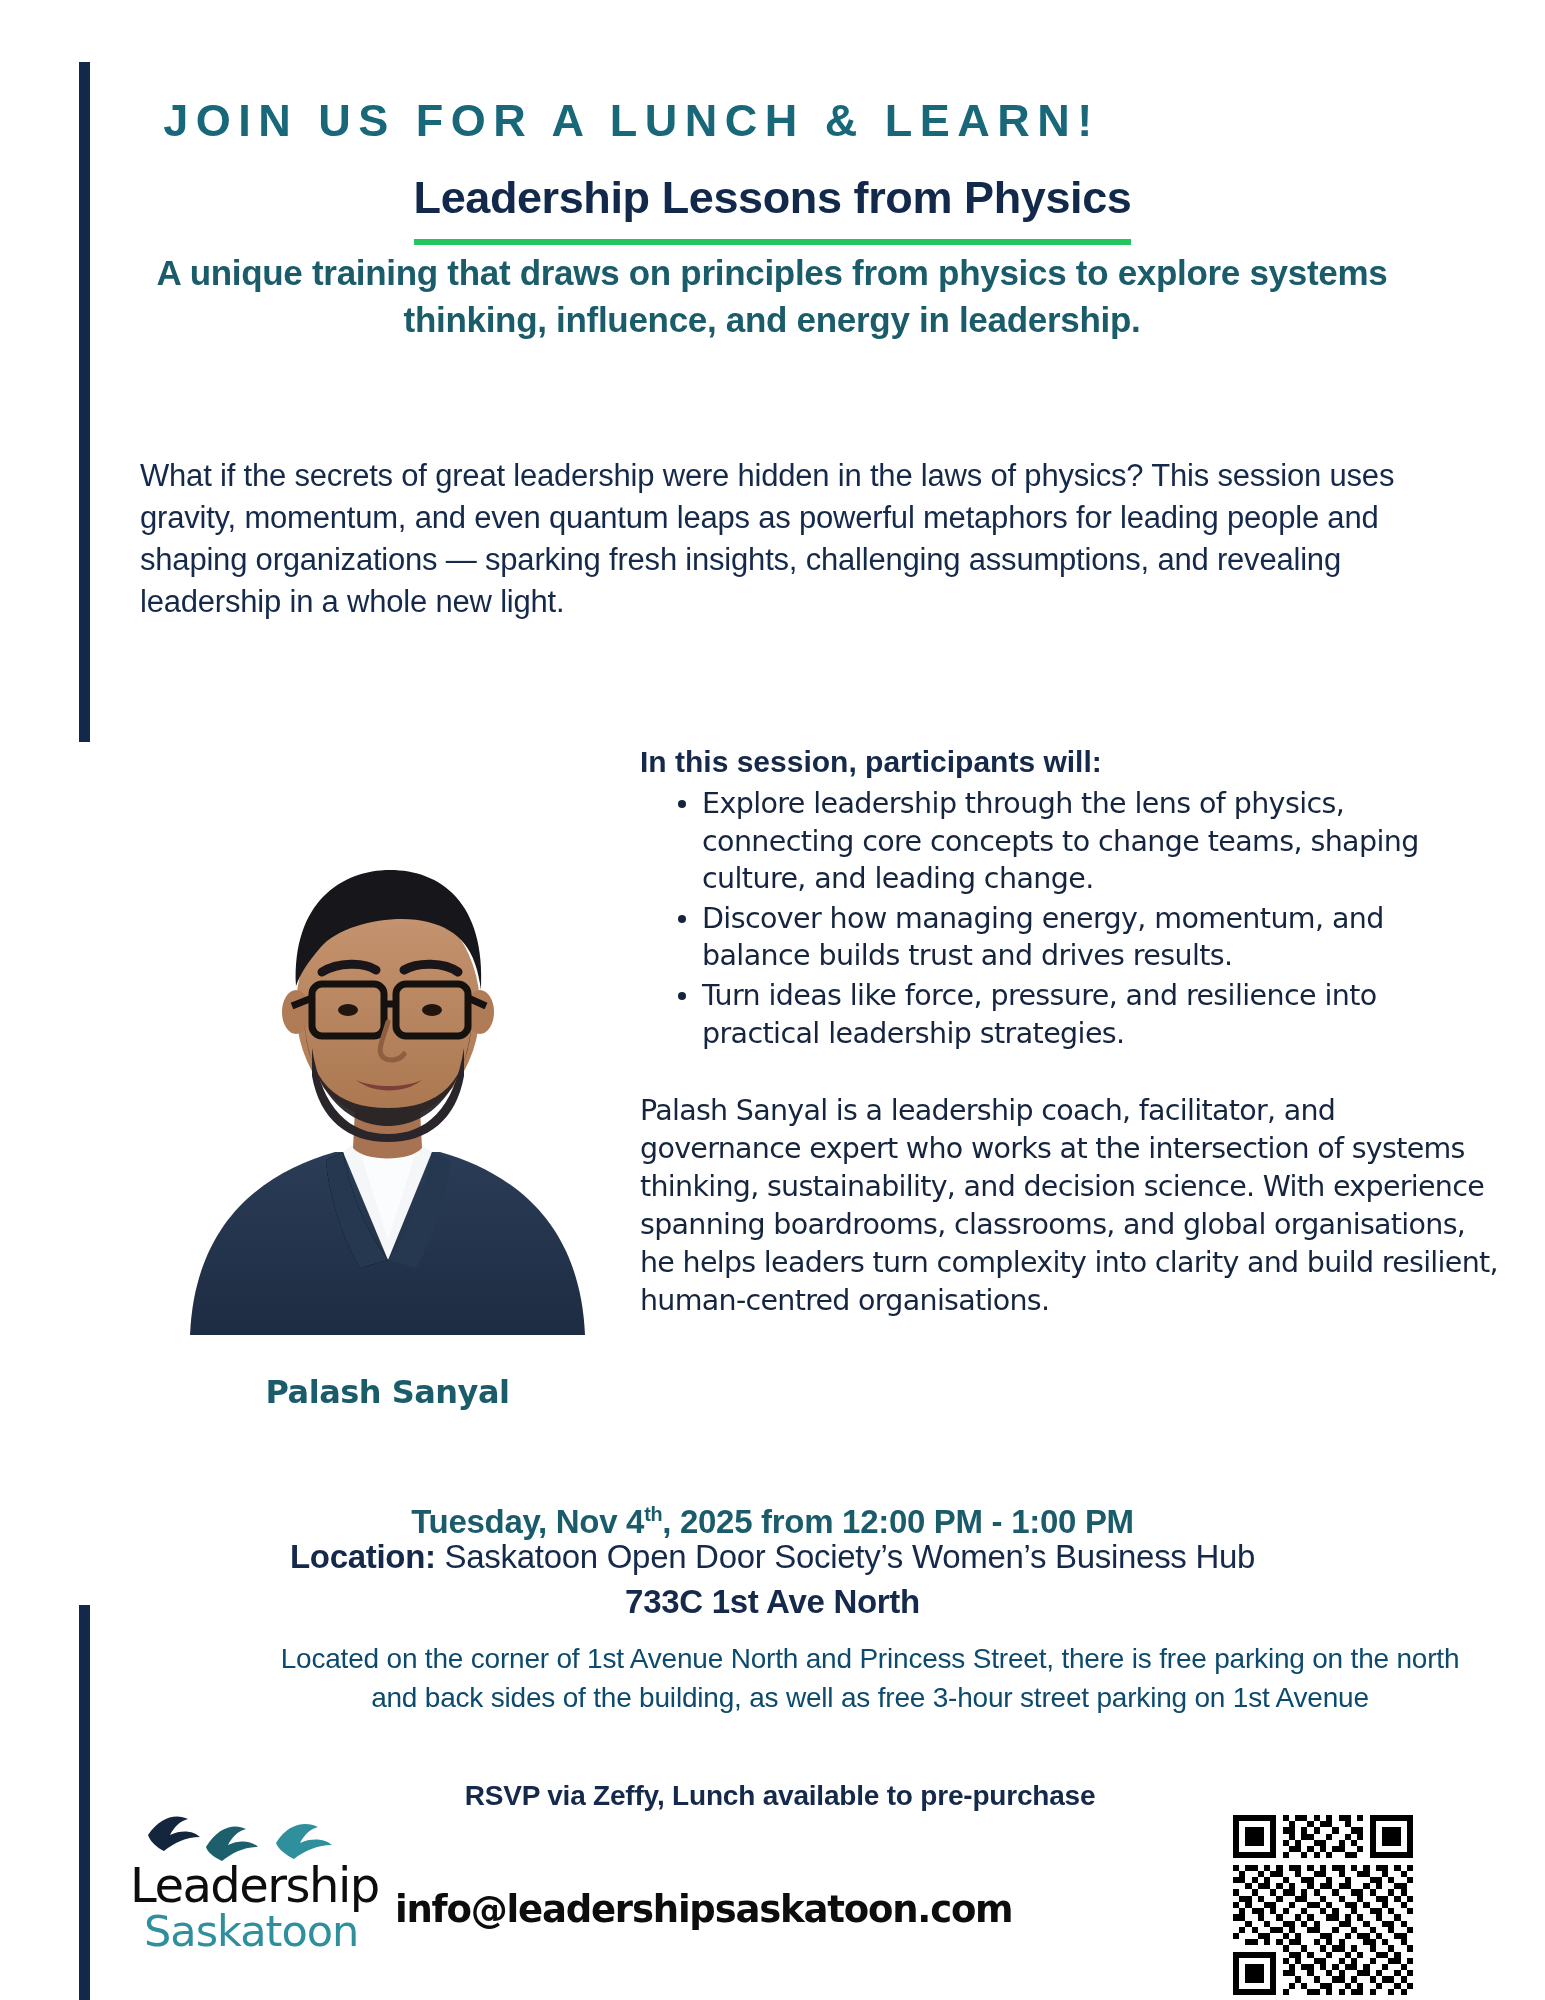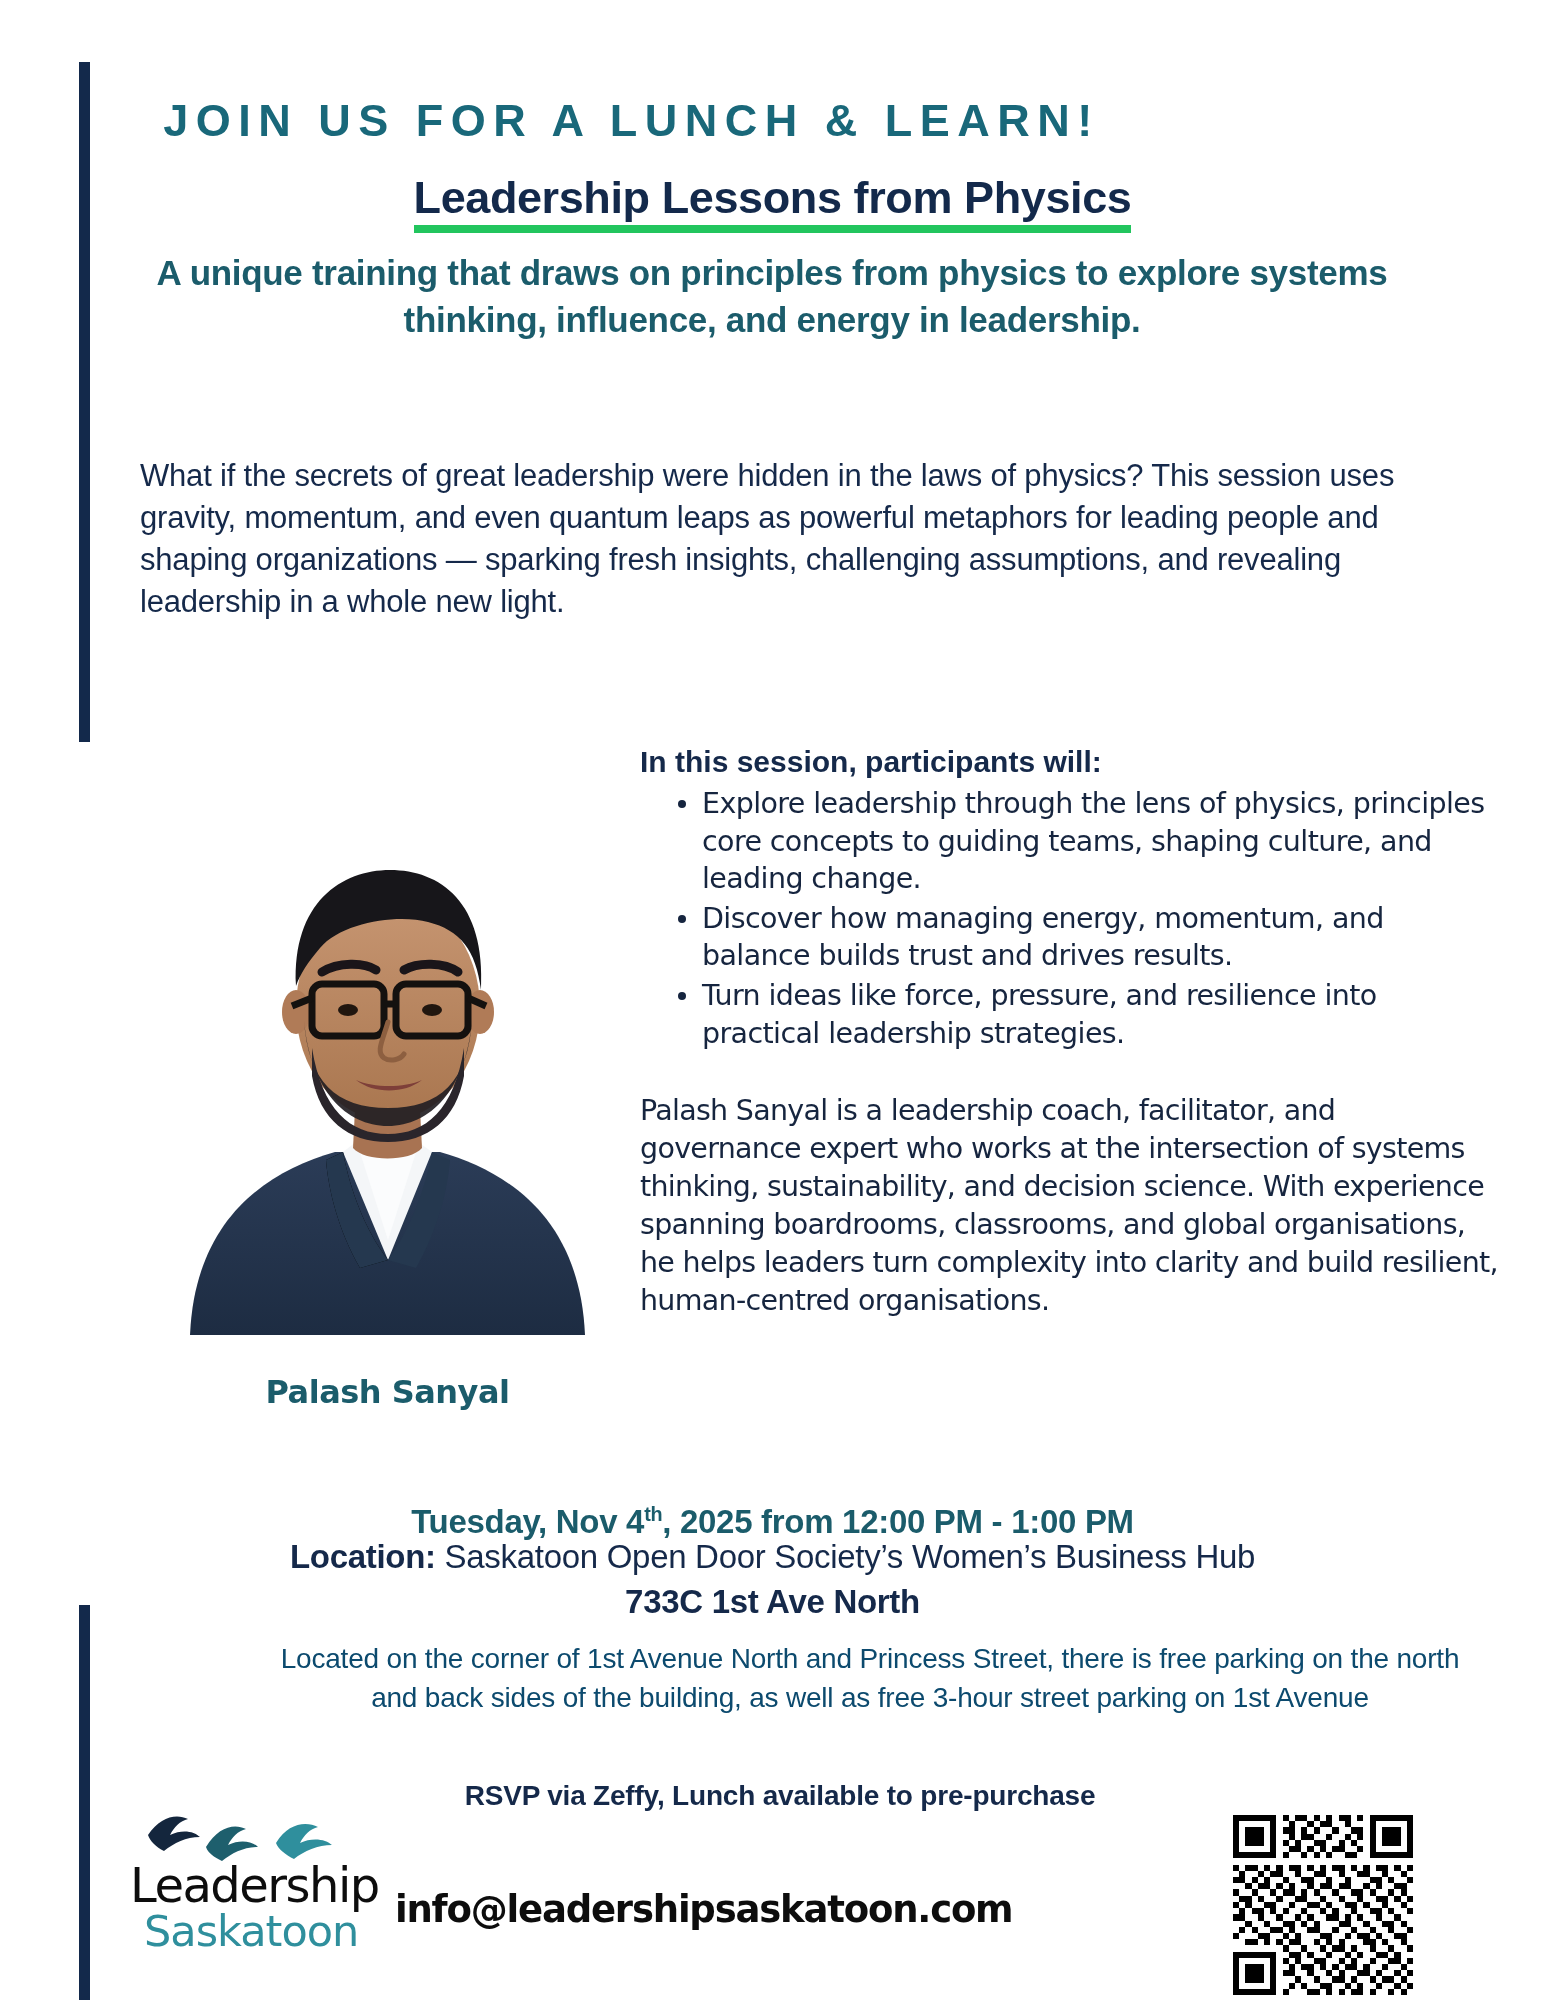--- a/index.html
+++ b/index.html
@@ -27,21 +27,21 @@
     font-family:"Liberation Sans", sans-serif;
     font-weight:700; font-size:45px; letter-spacing:7.5px;
     white-space:nowrap;
   }
   .title {
     position:absolute; top:172px; left:0; width:1545px;
     text-align:center;
     color:#13294b; font-weight:700; font-size:45px;
     letter-spacing:-0.4px;
   }
-  .title span { border-bottom:8px solid #22c55e; padding-bottom:2px; }
+  .title span { border-bottom:6px solid #22c55e; padding-bottom:16px; }
 
   .subtitle {
     position:absolute; top:250px; left:122px; width:1300px;
     text-align:center;
     color:#1b5c6b; font-weight:700; font-size:35px; line-height:1.33;
     letter-spacing:-0.3px;
   }
 
   .lede {
     position:absolute; top:455px; left:140px; width:1270px;
@@ -209,21 +209,21 @@
 
         <path d="M196 290 C214 304 244 304 262 290 C244 298 214 298 196 290 Z" fill="#7e3f39"></path>
       </svg>
     </div>
     <div class="photo-caption">Palash Sanyal</div>
   </div>
 
   <div class="rightcol">
     <div class="session-head">In this session, participants will:</div>
     <ul class="session-list">
-      <li>Explore leadership through the lens of physics, principles core concepts to guiding teams, shaping culture, and leading change.</li>
+      <li>Explore leadership through the lens of physics, connecting core concepts to change teams, shaping culture, and leading change.</li>
       <li>Discover how managing energy, momentum, and balance builds trust and drives results.</li>
       <li>Turn ideas like force, pressure, and resilience into practical leadership strategies.</li>
     </ul>
     <div class="bio">Palash Sanyal is a leadership coach, facilitator, and governance expert who works at the intersection of systems thinking, sustainability, and decision science. With experience spanning boardrooms, classrooms, and global organisations, he helps leaders turn complexity into clarity and build resilient, human-centred organisations.</div>
   </div>
 
   <div class="event-date">
     <span>Tuesday, Nov 4</span><sup>th</sup><span>, 2025 from 12:00 PM - 1:00 PM</span>
   </div>
   <div class="event-loc">

